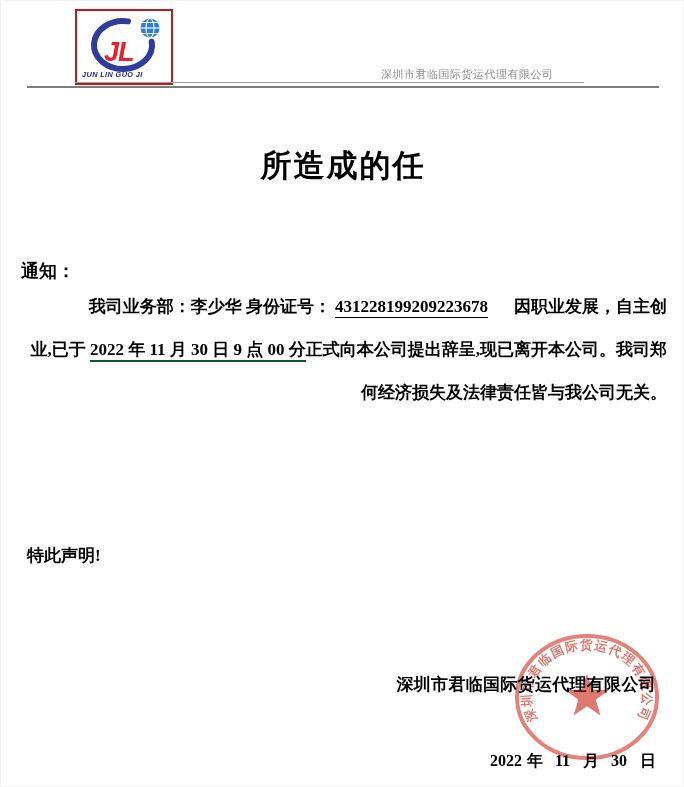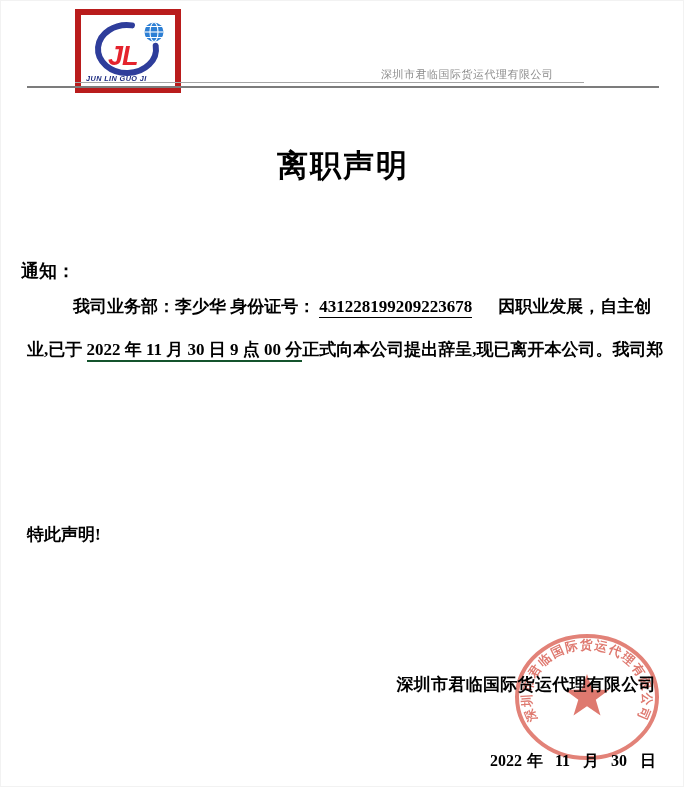--- a/index.html
+++ b/index.html
@@ -2,41 +2,41 @@
 <html><head>
 <meta charset="utf-8">
 <style>
   html,body{margin:0;padding:0;background:#fff;}
   .page{
     position:relative;width:684px;height:787px;background:#ffffff;
     font-family:"Liberation Serif","DejaVu Serif",serif;color:#000;overflow:hidden;
     box-sizing:border-box;border:1px solid #f2f2f2;
   }
   
-  .logo-box{position:absolute;left:74px;top:8px;width:94px;height:72px;background:#fff;border:6px solid #b91c1c;}
+  .logo-box{position:absolute;left:74px;top:8px;width:94px;height:72px;background:#fff;border:2px solid #b91c1c;}
   .hdr-company{
     position:absolute;left:380px;top:66px;font-size:11px;color:#8c8c8c;
     font-family:"Liberation Sans","DejaVu Sans",sans-serif;letter-spacing:.5px;white-space:nowrap;
   }
   .hdr-underline{position:absolute;left:74px;top:81px;width:509px;height:1px;background:#a5a5a5;}
   .hdr-divider{position:absolute;left:26px;top:85px;width:632px;height:2px;background:#7c7c7c;}
   
   .doc-title{
     position:absolute;left:0;top:144px;width:684px;text-align:center;
     font-size:31px;font-weight:bold;letter-spacing:2px;white-space:nowrap;
   }
   
   .salutation{position:absolute;left:20px;top:258px;font-size:18px;font-weight:bold;white-space:nowrap;}
   .paragraph{position:absolute;left:26px;top:284px;width:640px;font-size:17px;font-weight:bold;line-height:43px;}
-  .pline{white-space:nowrap;}
+  .pline{white-space:nowrap;text-align:right;}
   .indent{text-indent:46px;}
   .u-id{border-bottom:1px solid #000;margin-left:4px;padding-bottom:1px;}
   .u-date{border-bottom:2px solid #14532d;padding-bottom:1px;}
   .gap-after-id{margin-left:26px;}
-  .closing{position:absolute;left:26px;top:522px;font-size:17px;font-weight:bold;white-space:nowrap;}
+  .closing{position:absolute;left:26px;top:543px;font-size:17px;font-weight:bold;white-space:nowrap;}
   
   .ftr-company{
     position:absolute;right:27px;top:672px;font-size:17px;font-weight:bold;
     letter-spacing:.3px;white-space:nowrap;z-index:2;
   }
   .ftr-date{position:absolute;right:27px;top:750px;font-size:16px;font-weight:bold;white-space:nowrap;z-index:2;}
   .ftr-date .g-sm{margin-left:5px;}
   .ftr-date .g-md{margin-left:12px;}
   .ftr-date .g-lg{margin-left:13px;}
   
@@ -70,27 +70,28 @@
       <text x="27" y="50" class="logo-jl-txt" font-size="27" fill="#e4232d" letter-spacing="-1">JL</text>
 
       <text x="5" y="66" class="logo-caption-txt" font-size="7.3" fill="#1b2a80" letter-spacing="0.4">JUN LIN GUO JI</text>
     </svg>
   </div>
 
   <div class="hdr-company">深圳市君临国际货运代理有限公司</div>
   <div class="hdr-underline"></div>
   <div class="hdr-divider"></div>
 
-  <div class="doc-title">离职声明</div>
+  <div class="doc-title">所造成的任</div>
 
   <div class="salutation">通知：</div>
 
   <div class="paragraph">
     <div class="pline indent"><span>我司业务部：李少华 身份证号：</span><span class="u-id">431228199209223678</span><span class="gap-after-id">因职业发展，自主创</span></div>
     <div class="pline"><span>业,已于 </span><span class="u-date">2022 年 11 月 30 日 9 点 00 分</span><span>正式向本公司提出辞呈,现已离开本公司。我司郑</span></div>
+    <div class="pline">何经济损失及法律责任皆与我公司无关。</div>
   </div>
 
   <div class="closing">特此声明!</div>
 
   <svg class="seal" viewBox="0 0 148 130">
     <defs>
       <path id="sealArc" d="M 23.3 85.3 A 56 48 0 1 1 124.7 85.3" fill="none"></path>
     </defs>
     <ellipse cx="74" cy="65" rx="70" ry="61" fill="none" stroke="#dc6357" stroke-width="4"></ellipse>
     <text class="seal-ring-text" fill="#d7584c">

